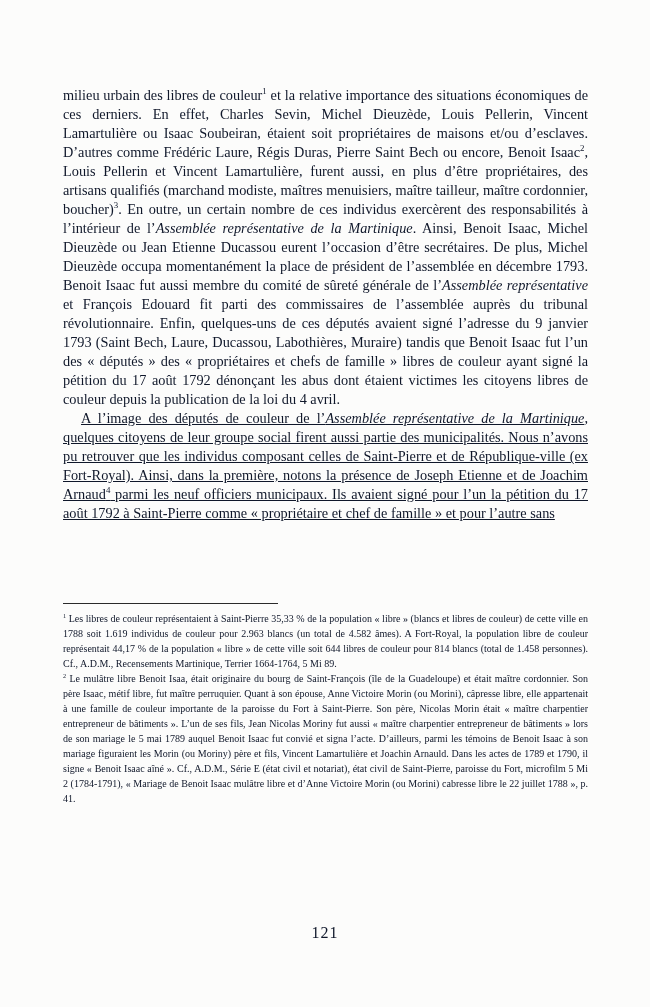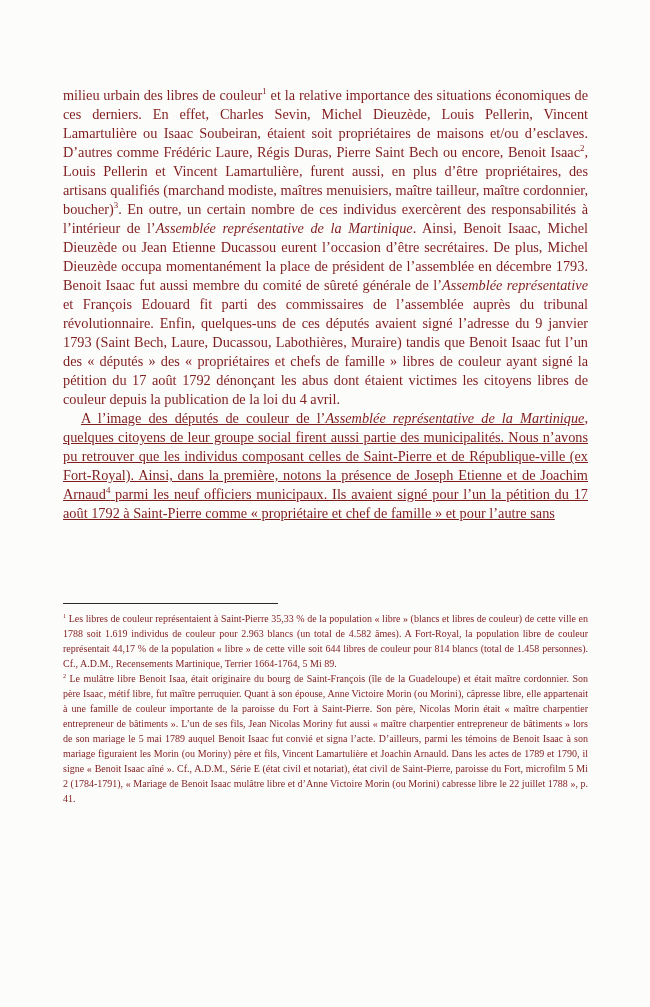--- a/index.html
+++ b/index.html
@@ -8,21 +8,21 @@
     width: 650px;
     height: 1007px;
     background: #fcfcfb;
     overflow: hidden;
   }
   .page {
     position: relative;
     width: 650px;
     height: 1007px;
     background: #fcfcfb;
-    color: #7f1d1d;
+    color: #0f172a;
     font-family: "Liberation Serif", serif;
   }
   .text-block {
     position: absolute;
     left: 63px;
     top: 86px;
     width: 525px;
     font-size: 14.3px;
     line-height: 19px;
     text-align: justify;
@@ -71,14 +71,15 @@
     <p class="para"><span class="run-normal">milieu urbain des libres de couleur</span><span class="run-sup">1</span><span class="run-normal"> et la relative importance des situations économiques de ces derniers. En effet, Charles Sevin, Michel Dieuzède, Louis Pellerin, Vincent Lamartulière ou Isaac Soubeiran, étaient soit propriétaires de maisons et/ou d’esclaves. D’autres comme Frédéric Laure, Régis Duras, Pierre Saint Bech ou encore, Benoit Isaac</span><span class="run-sup">2</span><span class="run-normal">, Louis Pellerin et Vincent Lamartulière, furent aussi, en plus d’être propriétaires, des artisans qualifiés (marchand modiste, maîtres menuisiers, maître tailleur, maître cordonnier, boucher)</span><span class="run-sup">3</span><span class="run-normal">. En outre, un certain nombre de ces individus exercèrent des responsabilités à l’intérieur de l’</span><span class="run-italic">Assemblée représentative de la Martinique</span><span class="run-normal">. Ainsi, Benoit Isaac, Michel Dieuzède ou Jean Etienne Ducassou eurent l’occasion d’être secrétaires. De plus, Michel Dieuzède occupa momentanément la place de président de l’assemblée en décembre 1793. Benoit Isaac fut aussi membre du comité de sûreté générale de l’</span><span class="run-italic">Assemblée représentative</span><span class="run-normal"> et François Edouard fit parti des commissaires de l’assemblée auprès du tribunal révolutionnaire. Enfin, quelques-uns de ces députés avaient signé l’adresse du 9 janvier 1793 (Saint Bech, Laure, Ducassou, Labothières, Muraire) tandis que Benoit Isaac fut l’un des « députés » des « propriétaires et chefs de famille » libres de couleur ayant signé la pétition du 17 août 1792 dénonçant les abus dont étaient victimes les citoyens libres de couleur depuis la publication de la loi du 4 avril.</span></p>
     <p class="para indent"><span class="run-normal">A l’image des députés de couleur de l’</span><span class="run-italic">Assemblée représentative de la Martinique</span><span class="run-normal">, quelques citoyens de leur groupe social firent aussi partie des municipalités. Nous n’avons pu retrouver que les individus composant celles de Saint-Pierre et de République-ville (ex Fort-Royal). Ainsi, dans la première, notons la présence de Joseph Etienne et de Joachim Arnaud</span><span class="run-sup">4</span><span class="run-normal"> parmi les neuf officiers municipaux. Ils avaient signé pour l’un la pétition du 17 août 1792 à Saint-Pierre comme « propriétaire et chef de famille » et pour l’autre sans</span></p>
   </div>
 
   <div class="footnotes">
     <div class="fn-rule"></div>
     <p class="fn"><span class="run-sup">1</span><span class="run-normal"> Les libres de couleur représentaient à Saint-Pierre 35,33 % de la population « libre » (blancs et libres de couleur) de cette ville en 1788 soit 1.619 individus de couleur pour 2.963 blancs (un total de 4.582 âmes). A Fort-Royal, la population libre de couleur représentait 44,17 % de la population « libre » de cette ville soit 644 libres de couleur pour 814 blancs (total de 1.458 personnes). Cf., A.D.M., Recensements Martinique, Terrier 1664-1764, 5 Mi 89.</span></p>
     <p class="fn"><span class="run-sup">2</span><span class="run-normal"> Le mulâtre libre Benoit Isaa, était originaire du bourg de Saint-François (île de la Guadeloupe) et était maître cordonnier. Son père Isaac, métif libre, fut maître perruquier. Quant à son épouse, Anne Victoire Morin (ou Morini), câpresse libre, elle appartenait à une famille de couleur importante de la paroisse du Fort à Saint-Pierre. Son père, Nicolas Morin était « maître charpentier entrepreneur de bâtiments ». L’un de ses fils, Jean Nicolas Moriny fut aussi « maître charpentier entrepreneur de bâtiments » lors de son mariage le 5 mai 1789 auquel Benoit Isaac fut convié et signa l’acte. D’ailleurs, parmi les témoins de Benoit Isaac à son mariage figuraient les Morin (ou Moriny) père et fils, Vincent Lamartulière et Joachin Arnauld. Dans les actes de 1789 et 1790, il signe « Benoit Isaac aîné ». Cf., A.D.M., Série E (état civil et notariat), état civil de Saint-Pierre, paroisse du Fort, microfilm 5 Mi 2 (1784-1791), « Mariage de Benoit Isaac mulâtre libre et d’Anne Victoire Morin (ou Morini) cabresse libre le 22 juillet 1788 », p. 41.</span></p>
   </div>
 
+  <div class="page-number">121</div>
 
 </div>
 
 </body></html>

